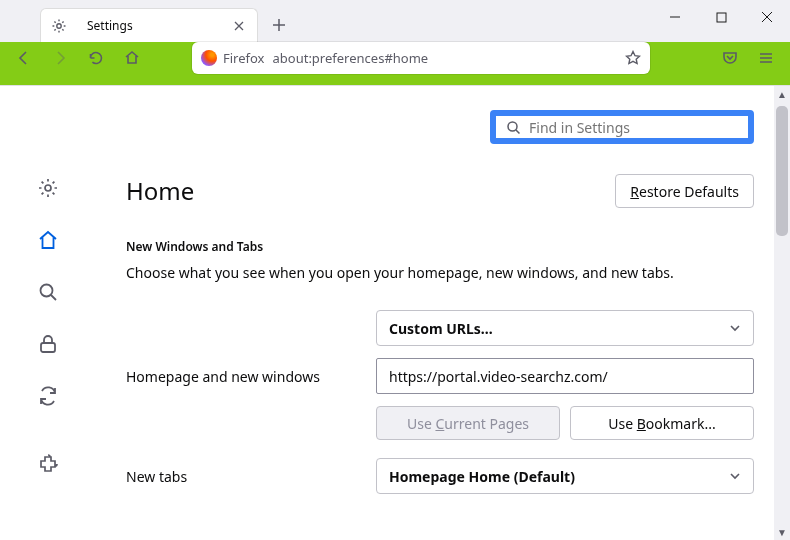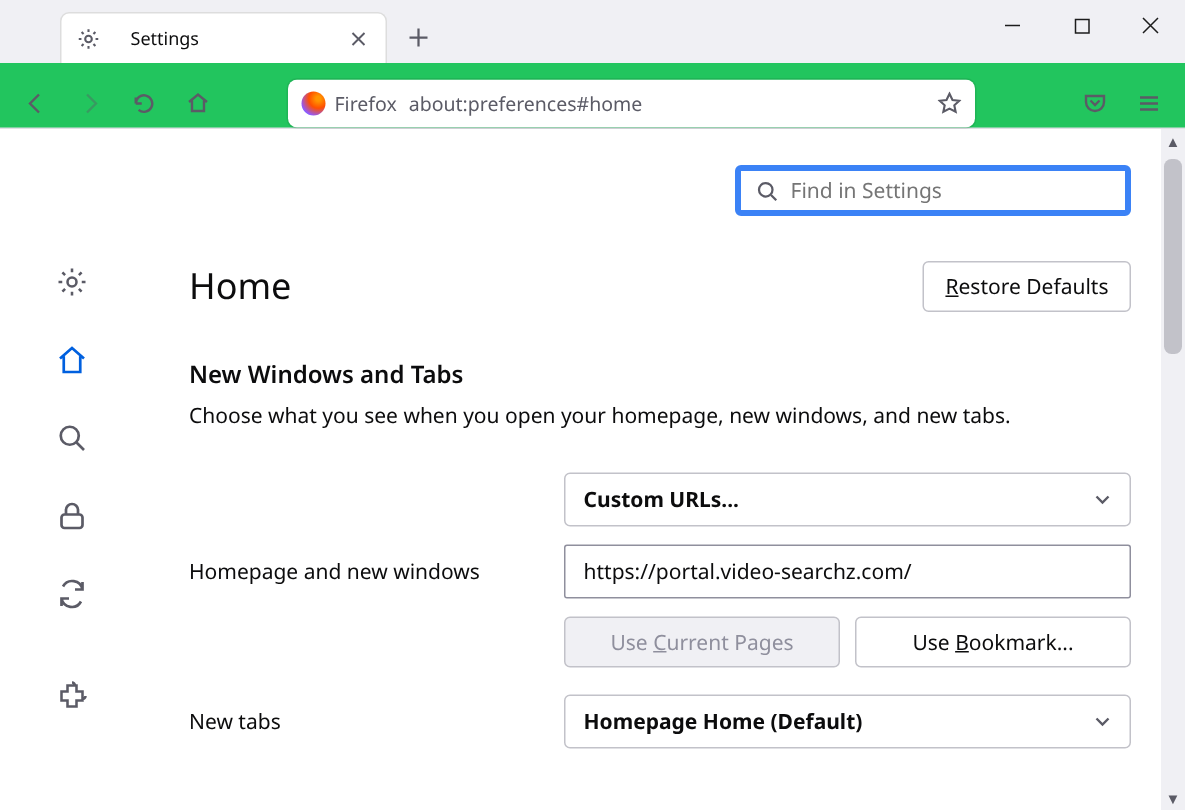--- a/index.html
+++ b/index.html
@@ -9,48 +9,48 @@
     .titlebar { height: 42px; background: #f0f0f4; display: flex; align-items: flex-end; padding-left: 40px; }
     .tab { background: #fff; border-top-left-radius: 6px; border-top-right-radius: 6px; height: 34px; width: 218px; display: flex; align-items: center; padding: 0 10px; gap: 20px; border: 1px solid #ddd; border-bottom: none; }
     .tab-icon { width: 16px; height: 16px; display: flex; align-items: center; justify-content: center; }
     .tab-title { font-size: 12px; flex: 1; color: #0c0c0d; }
     .tab-close { width: 16px; height: 16px; display: flex; align-items: center; justify-content: center; color: #5b5b66; cursor: pointer; }
     .newtab-btn { width: 30px; height: 30px; display: flex; align-items: center; justify-content: center; color: #5b5b66; margin-left: 6px; margin-bottom: 2px; cursor: pointer; }
     .window-controls { position: absolute; top: 0; right: 0; display: flex; height: 34px; }
     .win-btn { width: 46px; height: 34px; display: flex; align-items: center; justify-content: center; color: #1c1c1c; cursor: pointer; }
     
     
-    .toolbar { height: 44px; background: #22c55e; border-bottom: 1px solid #e0e0e6; display: flex; align-items: flex-end; padding: 0 8px; gap: 4px; }
+    .toolbar { height: 44px; background: #84cc16; border-bottom: 1px solid #e0e0e6; display: flex; align-items: flex-start; padding: 0 8px; gap: 4px; }
     .tb-btn { width: 32px; height: 32px; display: flex; align-items: center; justify-content: center; border-radius: 4px; cursor: pointer; color: #5b5b66; }
     .tb-btn.disabled { opacity: 0.4; cursor: default; }
     .urlbar { flex: 1; height: 32px; background: #fff; border: 1px solid transparent; border-radius: 6px; display: flex; align-items: center; padding: 0 8px; margin: 0 60px 0 40px; box-shadow: 0 0 0 1px rgba(0,0,0,0.08); }
     .urlbar-identity { display: flex; align-items: center; gap: 6px; padding-right: 8px; }
     .firefox-ico { width: 16px; height: 16px; background: radial-gradient(circle at 70% 30%, #ff9500 10%, #ff4f00 40%, #9059ff 75%, #0060df 100%); border-radius: 50%; }
     .urlbar-label { font-size: 13px; color: #5b5b66; }
     .urlbar-text { font-size: 13px; color: #5b5b66; }
     .urlbar-star { margin-left: auto; color: #5b5b66; cursor: pointer; }
     
     
     .content-wrap { position: relative; height: calc(540px - 86px); display: flex; }
     .sidebar { width: 96px; padding-top: 90px; display: flex; flex-direction: column; align-items: center; gap: 28px; }
     .sb-ico { width: 24px; height: 24px; display: flex; align-items: center; justify-content: center; color: #5b5b66; cursor: pointer; }
     .sb-ico.sep { margin-top: 16px; }
     .sb-ico.active { color: #0060df; }
     
     .main { flex: 1; padding: 24px 36px 0 30px; position: relative; }
     .search-wrap { display: flex; justify-content: flex-end; margin-bottom: 30px; }
-    .search-box { width: 264px; height: 34px; border: 4px solid #3b82f6; border-radius: 4px; display: flex; align-items: center; padding: 0 10px; gap: 8px; }
+    .search-box { width: 264px; height: 34px; border: 6px solid #3b82f6; border-radius: 4px; display: flex; align-items: center; padding: 0 10px; gap: 8px; }
     .search-input { border: none; outline: none; font-size: 14px; flex: 1; color: #5b5b66; }
     
     .header-row { display: flex; justify-content: space-between; align-items: flex-start; margin-bottom: 30px; }
     .page-title { font-size: 24px; font-weight: 400; color: #0c0c0d; }
     .btn { height: 34px; padding: 0 14px; border: 1px solid #c2c2c9; background: #fff; border-radius: 4px; font-size: 14px; color: #0c0c0d; cursor: pointer; display: inline-flex; align-items: center; }
     .btn.disabled { background: #f0f0f4; color: #8f8f9d; cursor: default; }
     
-    .section-title { font-size: 16px; font-weight: 600; color: #0c0c0d; margin-bottom: 8px; }
+    .section-title { font-size: 12px; font-weight: 600; color: #0c0c0d; margin-bottom: 8px; }
     .section-desc { font-size: 14px; color: #0c0c0d; margin-bottom: 28px; }
     
     .form-row { display: flex; align-items: center; margin-bottom: 12px; gap: 16px; }
     .form-label { width: 234px; font-size: 14px; color: #0c0c0d; }
     .form-control { flex: 1; }
     .select { width: 100%; height: 36px; border: 1px solid #c2c2c9; background: #fff; border-radius: 4px; padding: 0 12px; font-size: 14px; font-weight: 700; color: #0c0c0d; display: flex; align-items: center; justify-content: space-between; cursor: pointer; }
     .textfield { width: 100%; height: 36px; border: 1px solid #8f8f9d; border-radius: 2px; padding: 0 12px; font-size: 14px; color: #0c0c0d; outline: none; }
     .btn-row { display: flex; gap: 10px; }
     .btn-row .btn { flex: 1; justify-content: center; align-items: center; }
     

